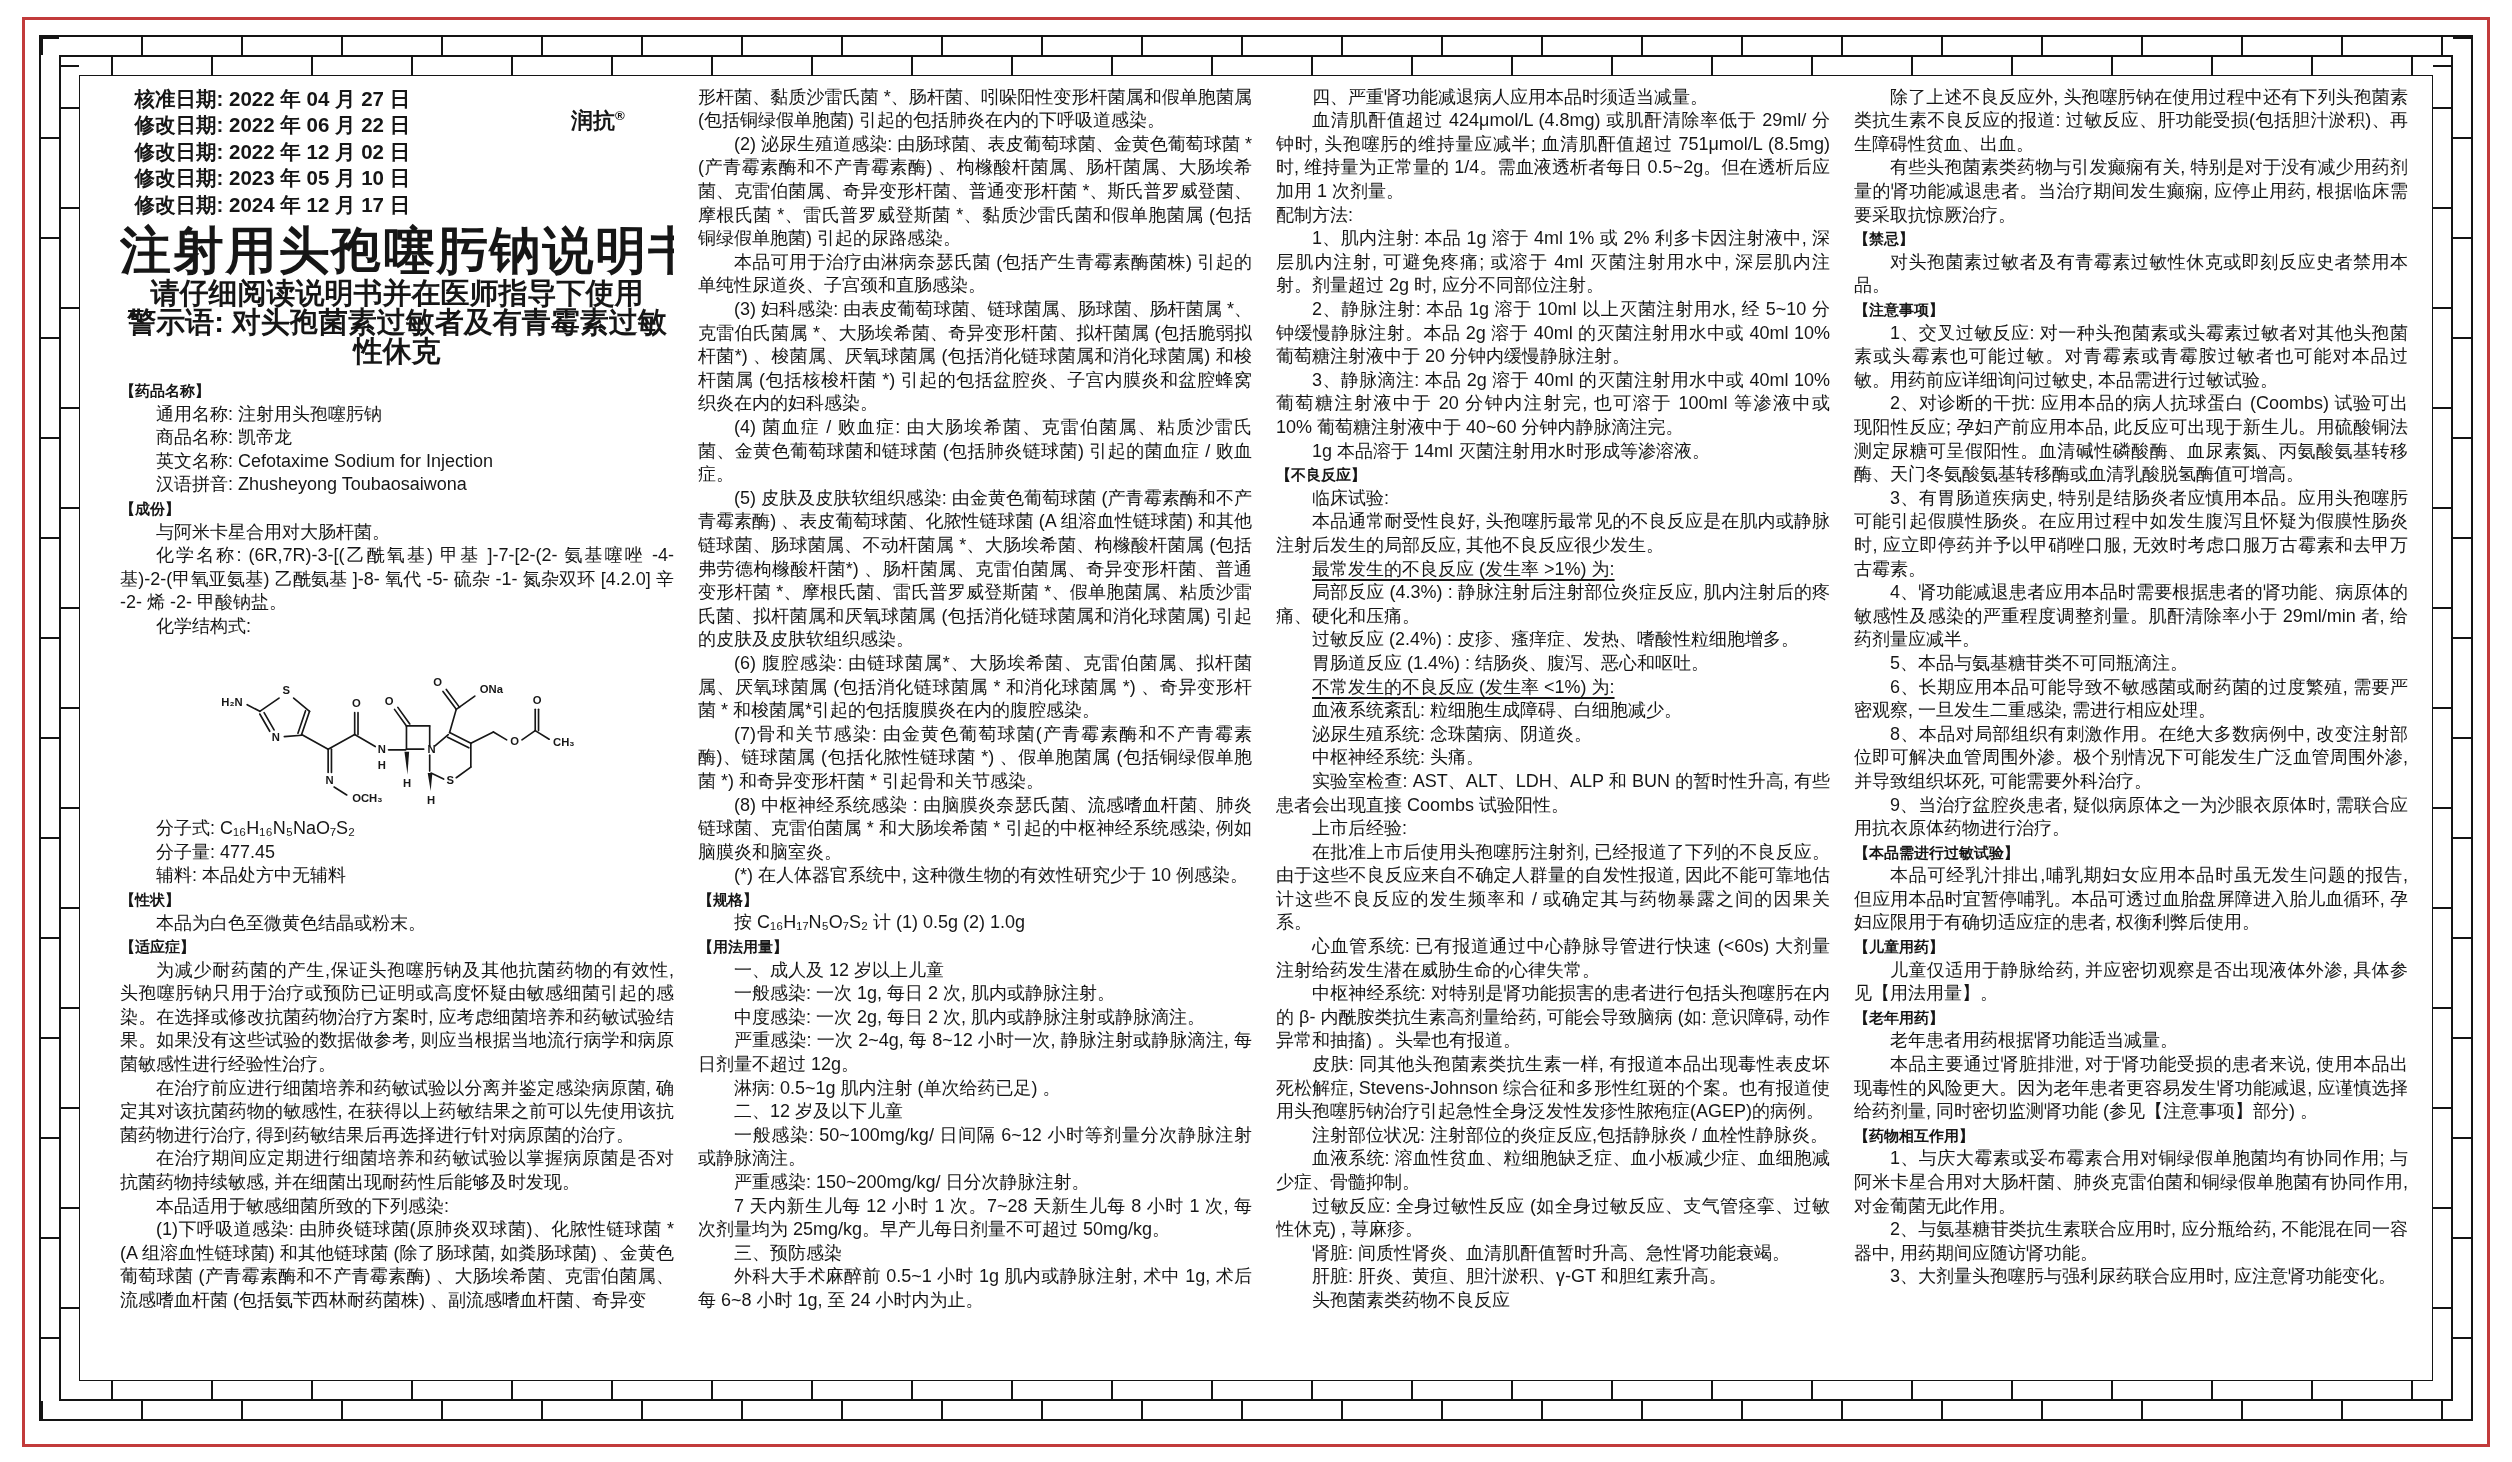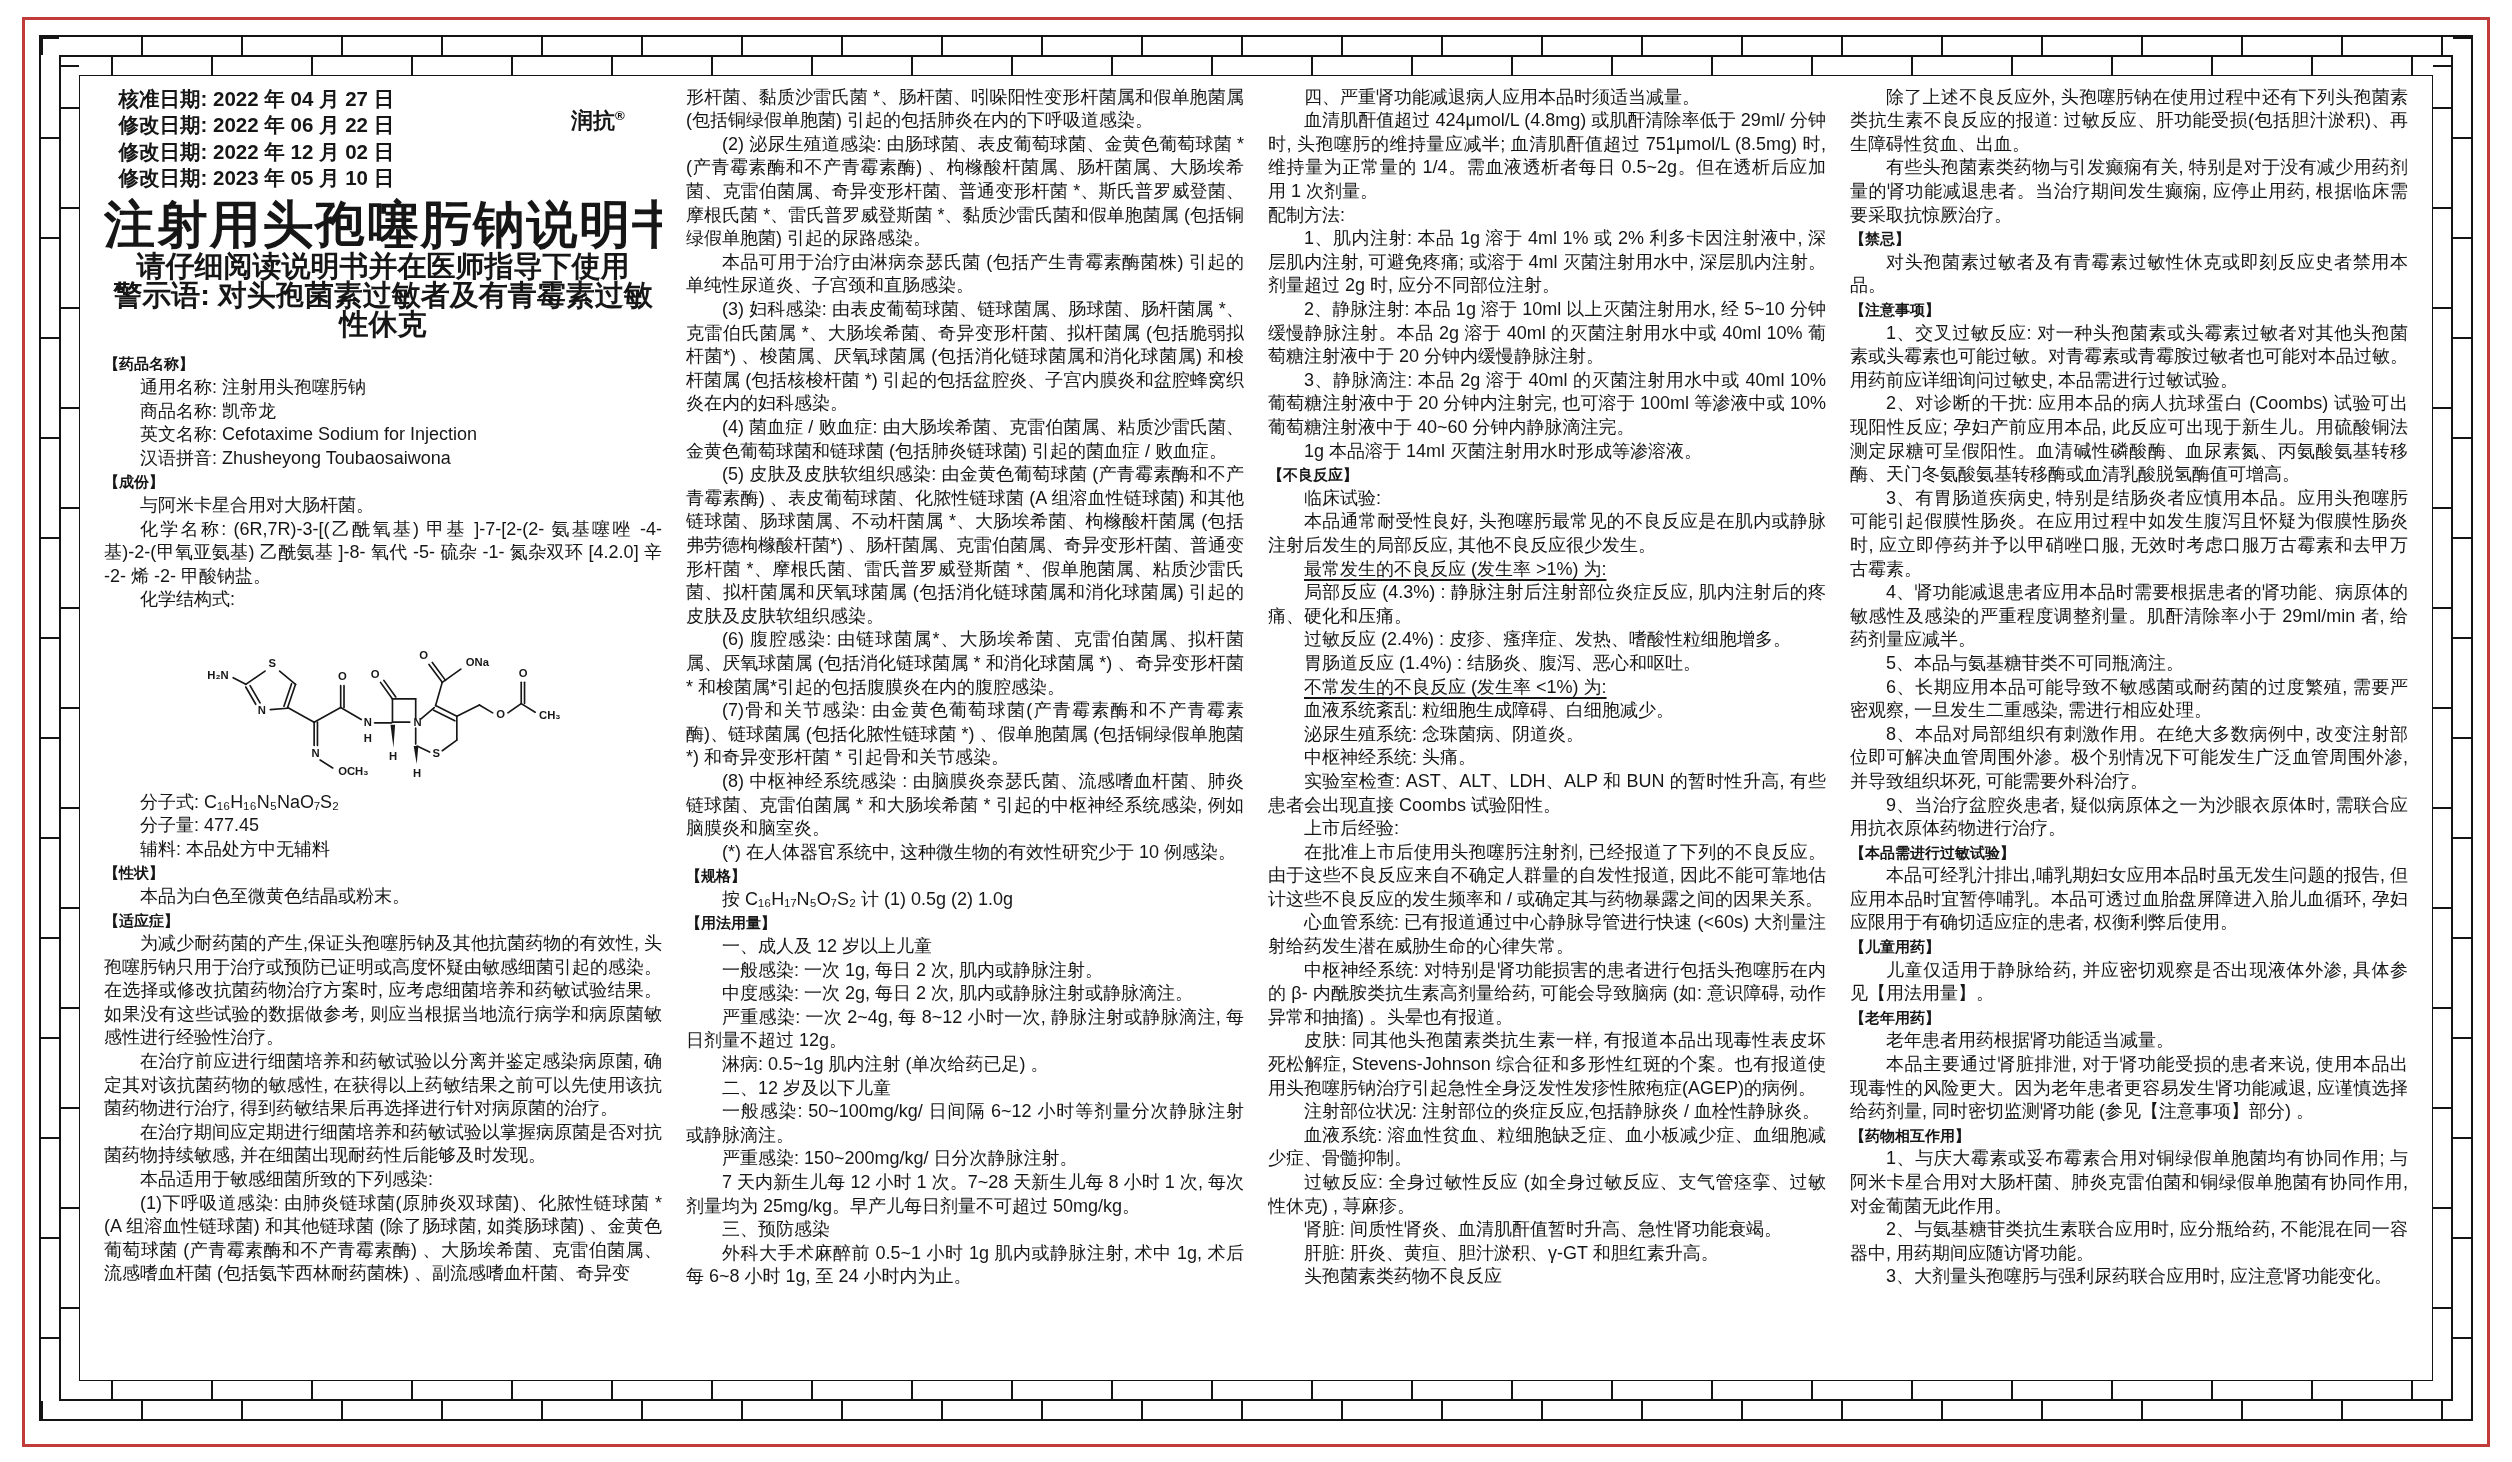--- a/index.html
+++ b/index.html
@@ -12,21 +12,21 @@
   .frame-a{position:absolute;top:35px;left:39px;right:39px;bottom:42px;border:2.4px solid #141414;}
   .frame-b{position:absolute;inset:18px;border:2.4px solid #141414;}
   .frame-c{position:absolute;inset:18px;border:1.8px solid #141414;}
   .tick{position:absolute;}
   .tick.h{left:0;right:0;height:18px;background:repeating-linear-gradient(90deg,#141414 0 2.4px,transparent 2.4px 100px);}
   .tick.v{top:0;bottom:0;width:18px;background:repeating-linear-gradient(180deg,#141414 0 2.4px,transparent 2.4px 100px);}
   .tick.top{top:0;} .tick.bottom{bottom:0;} .tick.left{left:0;} .tick.right{right:0;}
   .stag.h{background-position:50px 0;}
   .stag.v{background-position:0 50px;}
   .content{position:absolute;inset:0;padding:9.7px 24px 6px 24px;overflow:hidden;}
-  .cols{display:flex;gap:24px;height:100%;}
+  .cols{display:flex;gap:24px;height:100%;margin-left:16px;}
   .col{flex:1 1 0;overflow:hidden;position:relative;}
   .blk{font-size:18px;line-height:23.6px;font-weight:500;text-align:justify;}
   .p{text-indent:2em;}
   .flush{text-indent:0;}
   .h{font-weight:800;font-size:15px;text-indent:0;}
   .mt{margin-top:13.3px;}
   .u{text-indent:2em;text-decoration:underline;text-decoration-thickness:1.5px;text-underline-offset:4.2px;}
   .date{font-size:20.5px;line-height:26.6px;font-weight:600;padding-left:14.5px;text-indent:0;text-align:left;}
   .title{font-size:51px;line-height:48px;font-weight:800;text-align:center;text-indent:0;margin:8.5px 0 3.6px 0;letter-spacing:1.8px;white-space:nowrap;}
   .cb{font-size:29px;line-height:29px;font-weight:800;text-align:center;text-indent:0;}
@@ -54,20 +54,21 @@
     <div class="tick v right stag"></div>
     <div class="frame-c">
       <div class="content">
         <div class="brand"><span>润抗</span><sup>®</sup></div>
         <div class="cols">
             <div class="col">
               <div class="blk date">核准日期: 2022 年 04 月 27 日</div>
               <div class="blk date">修改日期: 2022 年 06 月 22 日</div>
               <div class="blk date">修改日期: 2022 年 12 月 02 日</div>
               <div class="blk date">修改日期: 2023 年 05 月 10 日</div>
+              <div class="blk date">修改日期: 2024 年 12 月 17 日</div>
               <div class="blk title">注射用头孢噻肟钠说明书</div>
               <div class="blk cb">请仔细阅读说明书并在医师指导下使用</div>
               <div class="blk cb">警示语: 对头孢菌素过敏者及有青霉素过敏性休克</div>
               <div class="blk h mt">【药品名称】</div>
               <div class="blk p">通用名称: 注射用头孢噻肟钠</div>
               <div class="blk p">商品名称: 凯帝龙</div>
               <div class="blk p">英文名称: Cefotaxime Sodium for Injection</div>
               <div class="blk p">汉语拼音: Zhusheyong Toubaosaiwona</div>
               <div class="blk h">【成份】</div>
               <div class="blk p">与阿米卡星合用对大肠杆菌。</div>

